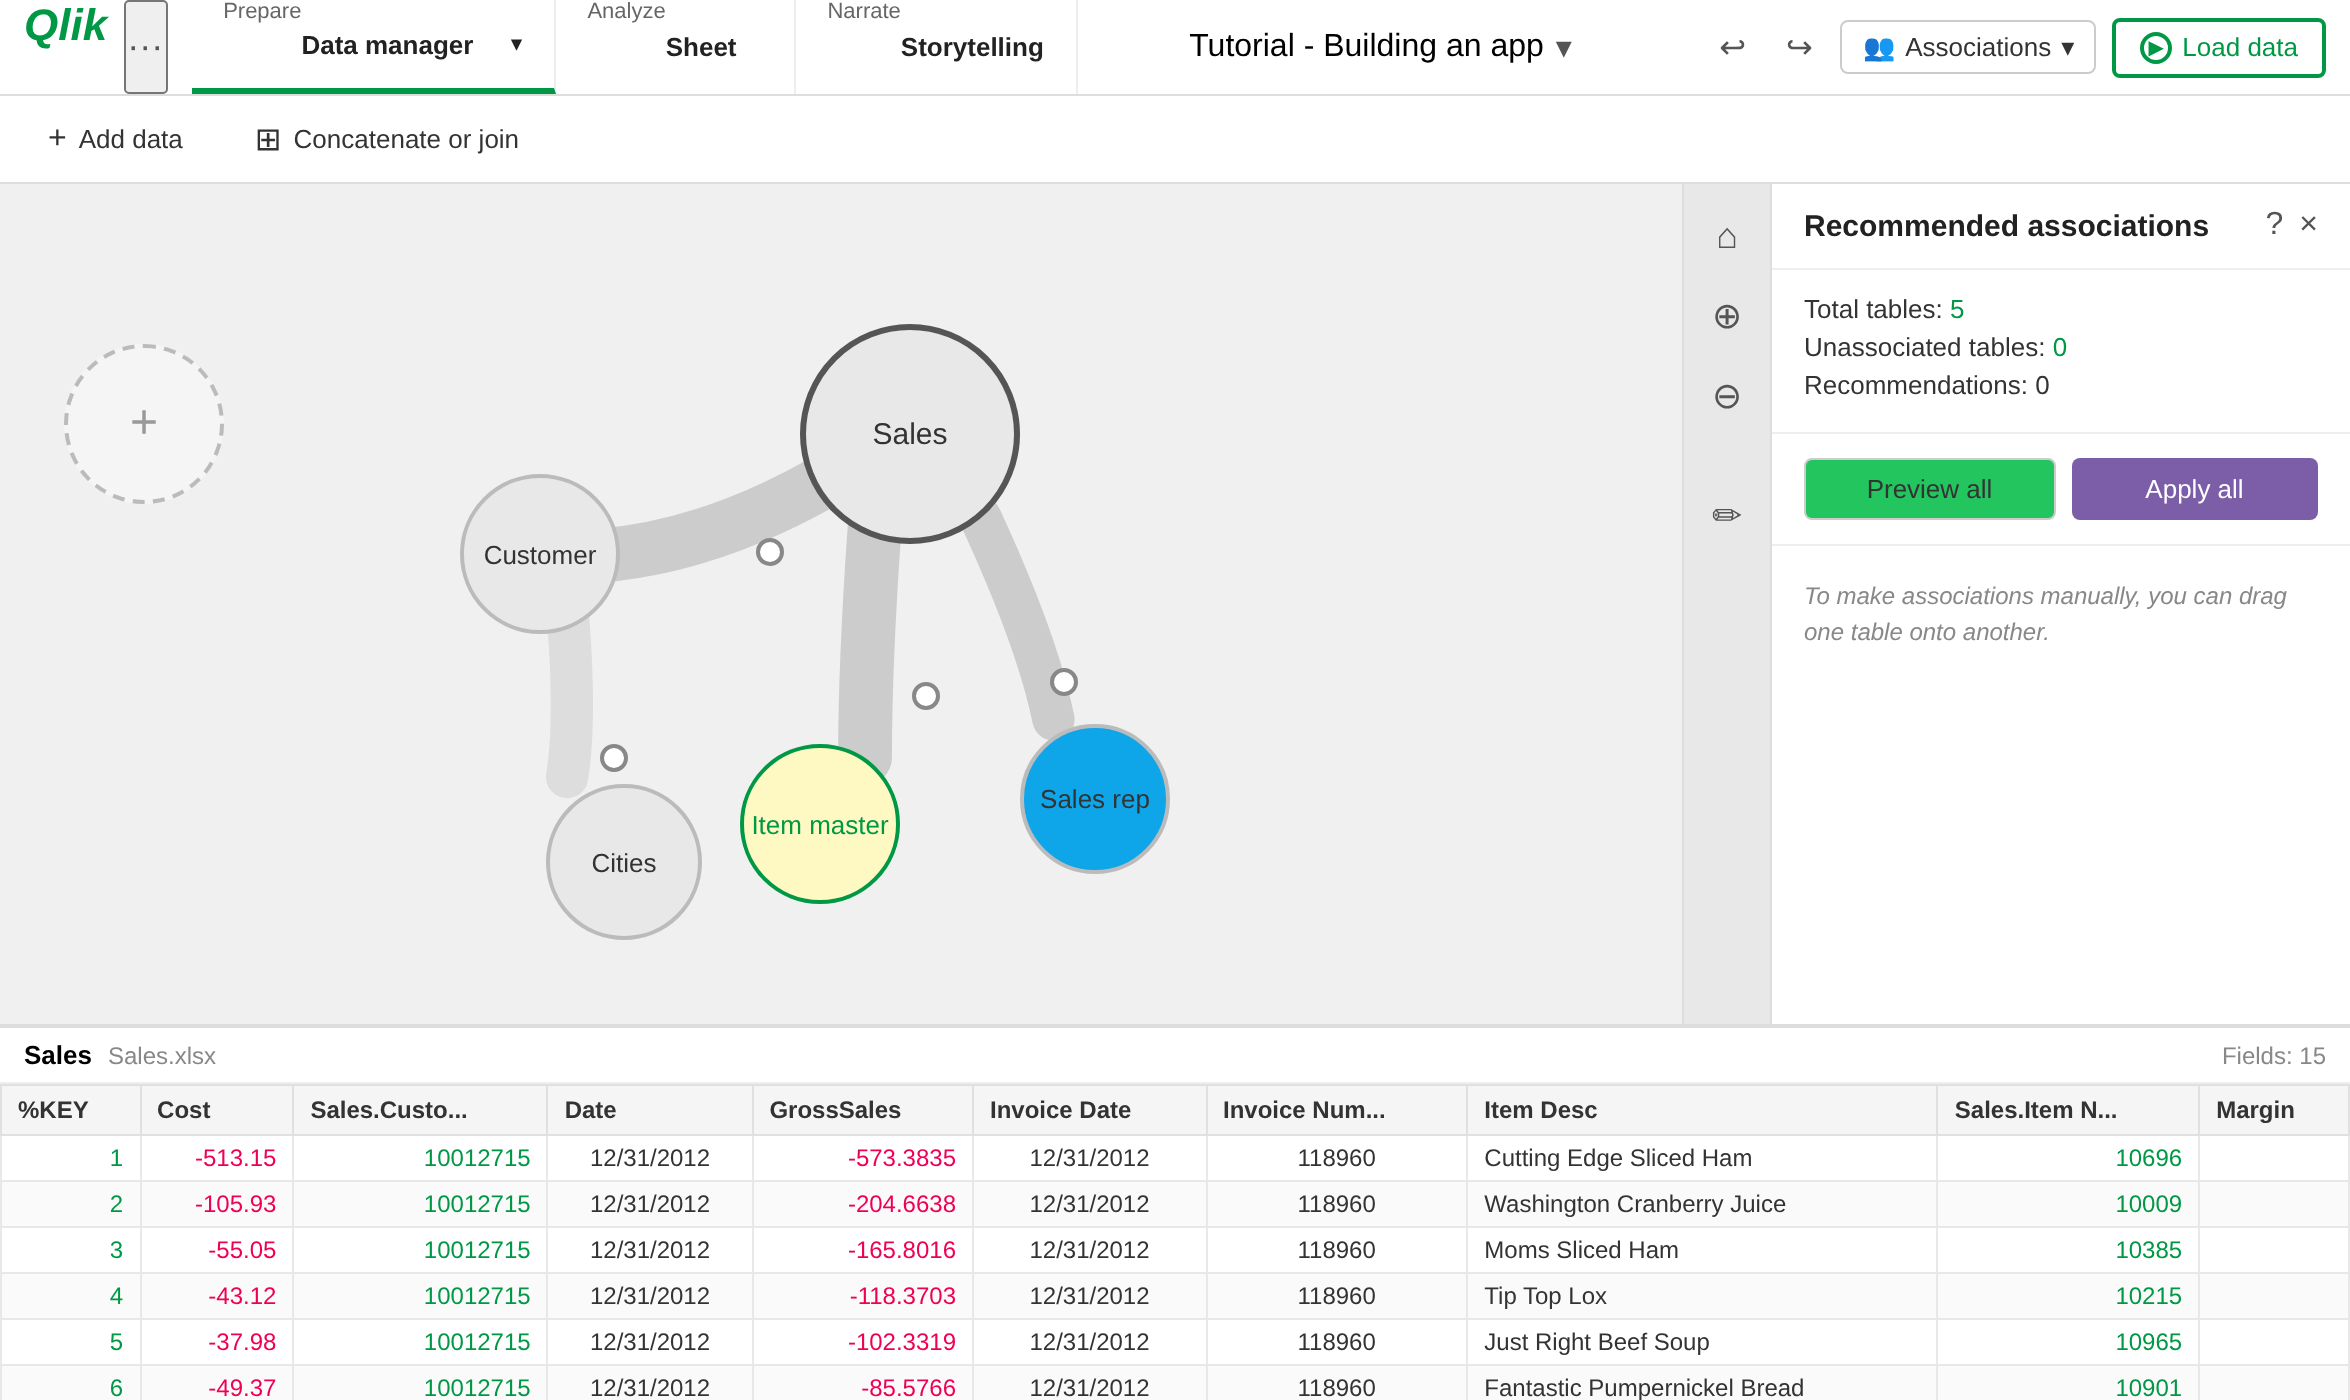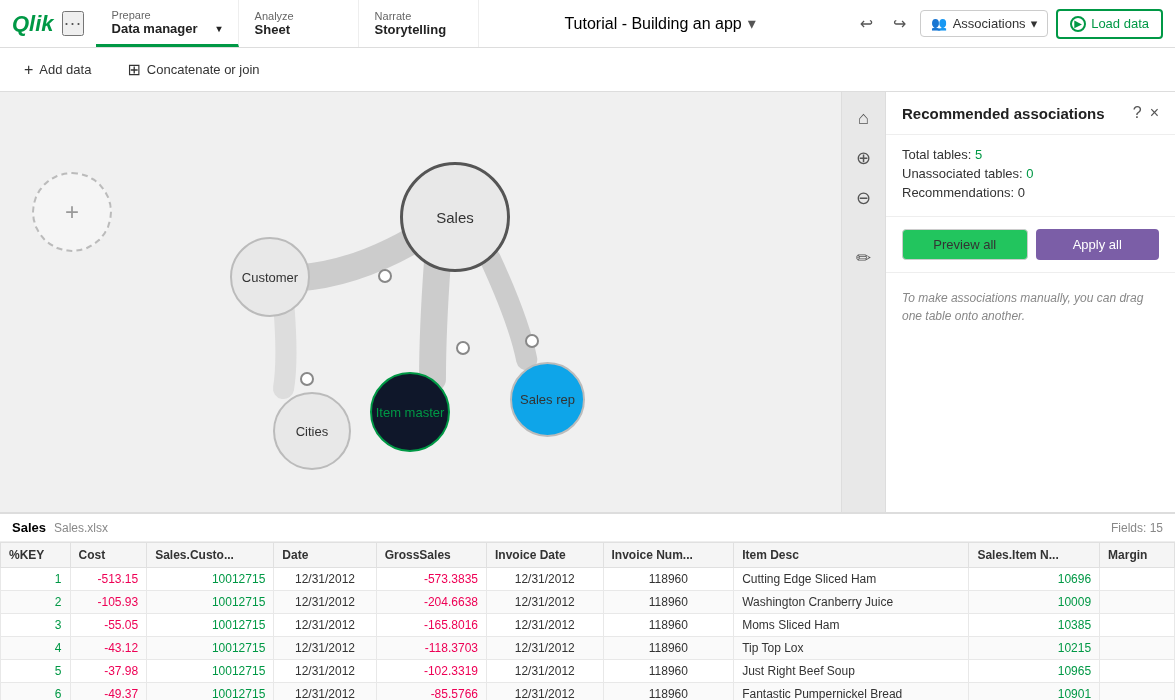--- a/index.html
+++ b/index.html
@@ -3,25 +3,25 @@
   <meta charset="utf-8">
   <style>
     * { box-sizing: border-box; margin: 0; padding: 0; font-family: 'Segoe UI', Arial, sans-serif; }
     body { width: 1175px; height: 700px; overflow: hidden; background: #f5f5f5; font-size: 13px; }
 
     
     .top-nav {
       display: flex; align-items: stretch; height: 48px;
       background: #fff; border-bottom: 1px solid #ddd;
     }
-    .nav-logo { display: flex; align-items: center; padding: 0 12px; gap: 8px; }
+    .nav-logo { display: flex; padding: 0 12px; gap: 8px; }
     .qlik-logo { color: #009845; font-size: 22px; font-weight: bold; font-style: italic; }
     .nav-dots { font-size: 18px; color: #555; cursor: pointer; }
     .nav-section {
-      display: flex; flex-direction: column; justify-content: center;
+      display: flex; 
       padding: 0 16px; border-right: 1px solid #eee; cursor: pointer; min-width: 120px;
     }
     .nav-section.active { border-bottom: 3px solid #009845; }
     .nav-section .section-top { font-size: 11px; color: #666; }
     .nav-section .section-main { font-size: 13px; color: #222; font-weight: 700; display: flex; align-items: center; gap: 19px; }
     .nav-section .chevron { font-size: 10px; }
     .nav-center { flex: 1; display: flex; align-items: center; justify-content: center; gap: 6px; font-size: 16px; font-weight: 500; }
     .nav-center .app-chevron { color: #555; }
     .nav-right { display: flex; align-items: center; gap: 8px; padding: 0 12px; }
     .nav-icon-btn {
@@ -79,21 +79,21 @@
       background: #e8e8e8; border: 3px solid #555;
       left: 400px; top: 70px; font-size: 15px; font-weight: 500;
     }
     .node-customer {
       width: 80px; height: 80px;
       background: #e8e8e8; border: 2px solid #bbb;
       left: 230px; top: 145px;
     }
     .node-item-master {
       width: 80px; height: 80px;
-      background: #0f172a; border: 2px solid #009845;
+      background: #fef9c3; border: 2px solid #009845;
       left: 370px; top: 280px; color: #009845;
     }
     .node-sales-rep {
       width: 75px; height: 75px;
       background: #0ea5e9; border: 2px solid #bbb;
       left: 510px; top: 270px;
     }
     .node-cities {
       width: 78px; height: 78px;
       background: #e8e8e8; border: 2px solid #bbb;

